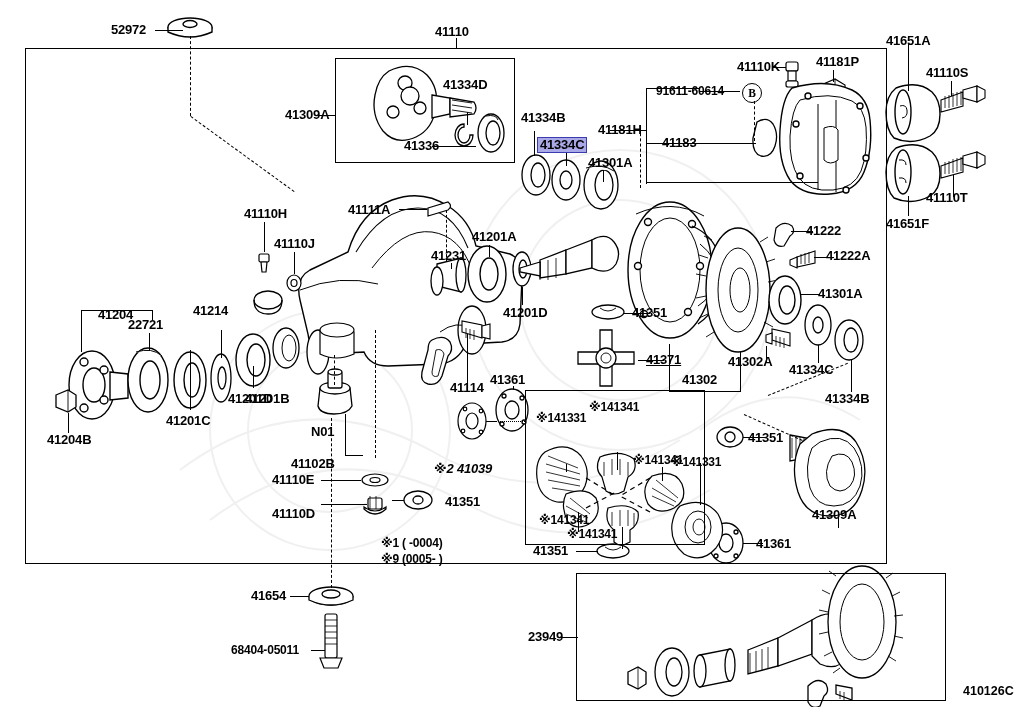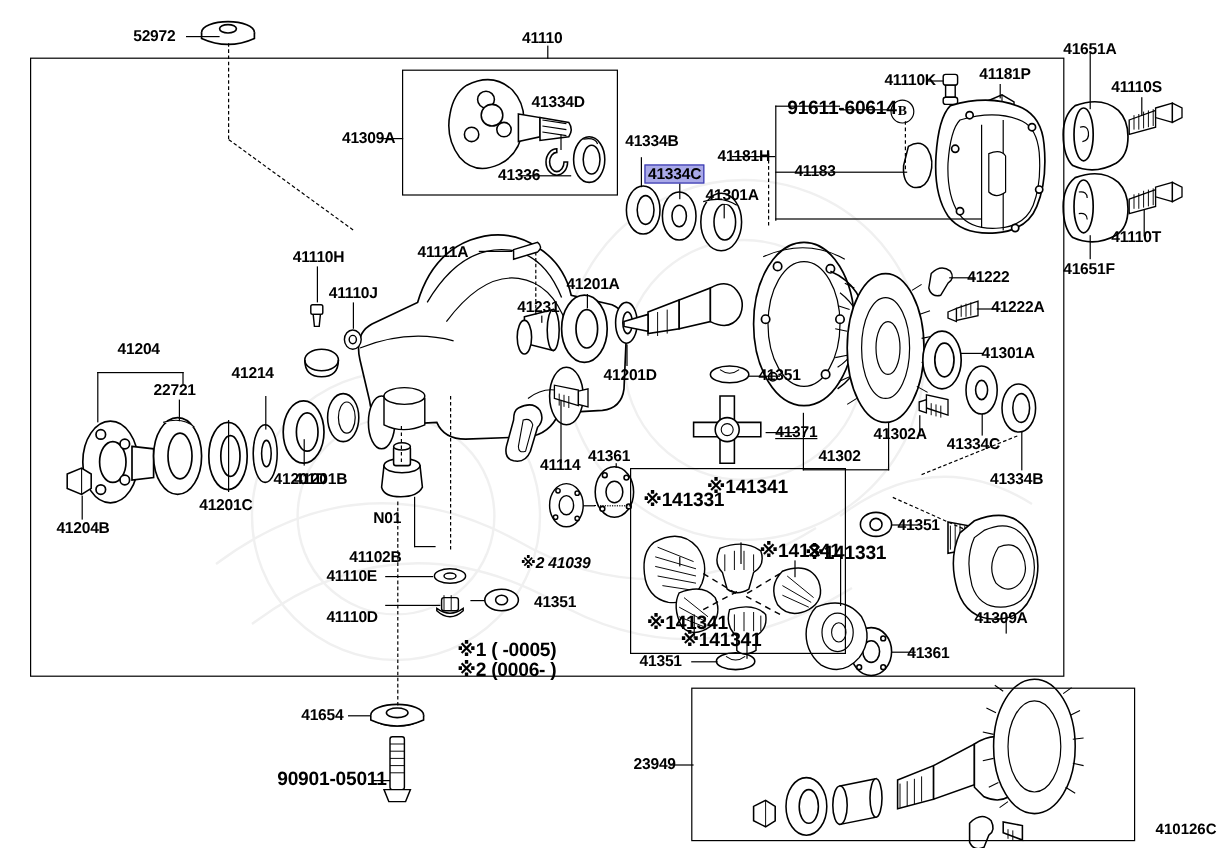--- a/index.html
+++ b/index.html
@@ -13,21 +13,21 @@
   
   .lbl{
     position:absolute;
     font-size:13px;
     font-weight:bold;
     letter-spacing:-0.2px;
     white-space:nowrap;
     line-height:14px;
     color:#000;
   }
-  .lbl.sm{font-size:16px;}
+  .lbl.sm{font-size:12px;}
   .lbl.jp{
     font-family:"DejaVu Sans",sans-serif;
     font-size:12.5px;font-weight:bold;letter-spacing:0px;
   }
   .lbl.hl{
     background:#a9a9e8;
     border:1px solid #3b3bb0;
     padding:0 2px;
     margin-left:-3px;
     color:#000;
@@ -546,21 +546,21 @@
   <div class="dash-h" style="left:191px;top:116px;width:128px;transform:rotate(36deg);transform-origin:left top;"></div>
   <div class="dash-v" style="left:334px;top:355px;height:30px;"></div>
   <div class="dash-v" style="left:331px;top:418px;height:170px;"></div>
   <div class="dash-v" style="left:375px;top:330px;height:128px;"></div>
   <div class="dash-v" style="left:640px;top:128px;height:60px;"></div>
 
   <div class="lbl" style="left:111px;top:23px;">52972</div>
   <div class="lbl" style="left:435px;top:25px;">41110</div>
   <div class="lbl" style="left:285px;top:108px;">41309A</div>
   <div class="lbl" style="left:443px;top:78px;">41334D</div>
-  <div class="lbl" style="left:404px;top:139px;margin-left:11px;">41336</div>
+  <div class="lbl" style="left:404px;top:139px;">41336</div>
 
   <div class="lbl" style="left:521px;top:111px;">41334B</div>
   <div class="lbl hl" style="left:540px;top:137px;">41334C</div>
   <div class="lbl" style="left:588px;top:156px;">41301A</div>
   <div class="lbl" style="left:578px;top:123px;margin-left:20px;">41181H</div>
   <div class="lbl" style="left:662px;top:136px;">41183</div>
   <div class="lbl sm" style="left:656px;top:84px;">91611-60614</div>
   <div class="lbl" style="left:737px;top:60px;">41110K</div>
   <div class="lbl" style="left:816px;top:55px;">41181P</div>
   <div class="lbl" style="left:886px;top:34px;">41651A</div>
@@ -568,21 +568,21 @@
   <div class="lbl" style="left:926px;top:191px;">41110T</div>
   <div class="lbl" style="left:886px;top:217px;">41651F</div>
 
   <div class="lbl" style="left:244px;top:207px;">41110H</div>
   <div class="lbl" style="left:274px;top:237px;">41110J</div>
   <div class="lbl" style="left:348px;top:203px;">41111A</div>
   <div class="lbl" style="left:431px;top:249px;">41231</div>
   <div class="lbl" style="left:472px;top:230px;">41201A</div>
   <div class="lbl" style="left:503px;top:306px;">41201D</div>
 
-  <div class="lbl" style="left:98px;top:284px;">41204</div>
+  <div class="lbl" style="left:98px;top:308px;">41204</div>
   <div class="lbl" style="left:128px;top:318px;">22721</div>
   <div class="lbl" style="left:193px;top:304px;">41214</div>
   <div class="lbl" style="left:166px;top:414px;">41201C</div>
   <div class="lbl" style="left:47px;top:433px;">41204B</div>
   <div class="lbl" style="left:228px;top:392px;">41201D</div>
   <div class="lbl" style="left:245px;top:392px;">41201B</div>
 
   <div class="lbl" style="left:450px;top:381px;">41114</div>
   <div class="lbl" style="left:490px;top:373px;">41361</div>
   <div class="lbl" style="left:632px;top:306px;">41351</div>
@@ -599,29 +599,29 @@
   <div class="lbl" style="left:756px;top:537px;">41361</div>
 
   <div class="lbl" style="left:311px;top:425px;">N01</div>
   <div class="lbl" style="left:291px;top:457px;">41102B</div>
   <div class="lbl" style="left:272px;top:473px;">41110E</div>
   <div class="lbl" style="left:272px;top:507px;">41110D</div>
   <div class="lbl" style="left:434px;top:462px;font-style:italic;">※2 41039</div>
   <div class="lbl" style="left:445px;top:495px;">41351</div>
   <div class="lbl" style="left:533px;top:544px;">41351</div>
   <div class="lbl" style="left:251px;top:589px;">41654</div>
-  <div class="lbl sm" style="left:231px;top:643px;">90901-05011</div>
+  <div class="lbl sm" style="left:231px;top:643px;">68404-05011</div>
   <div class="lbl" style="left:528px;top:630px;">23949</div>
 
   <div class="lbl sm" style="left:536px;top:411px;">※141331</div>
   <div class="lbl sm" style="left:589px;top:400px;">※141341</div>
   <div class="lbl sm" style="left:633px;top:453px;">※141341</div>
   <div class="lbl sm" style="left:671px;top:455px;">※141331</div>
   <div class="lbl sm" style="left:539px;top:513px;">※141341</div>
   <div class="lbl sm" style="left:567px;top:527px;">※141341</div>
 
-  <div class="lbl sm" style="left:381px;top:536px;">※1 (      -0005)</div>
-  <div class="lbl sm" style="left:381px;top:552px;">※2 (0006-        )</div>
+  <div class="lbl sm" style="left:381px;top:536px;">※1 (      -0004)</div>
+  <div class="lbl sm" style="left:381px;top:552px;">※9 (0005-        )</div>
 
 
   <div class="code" style="left:963px;top:684px;">410126C</div>
 
 </div>
 
 </body></html>

